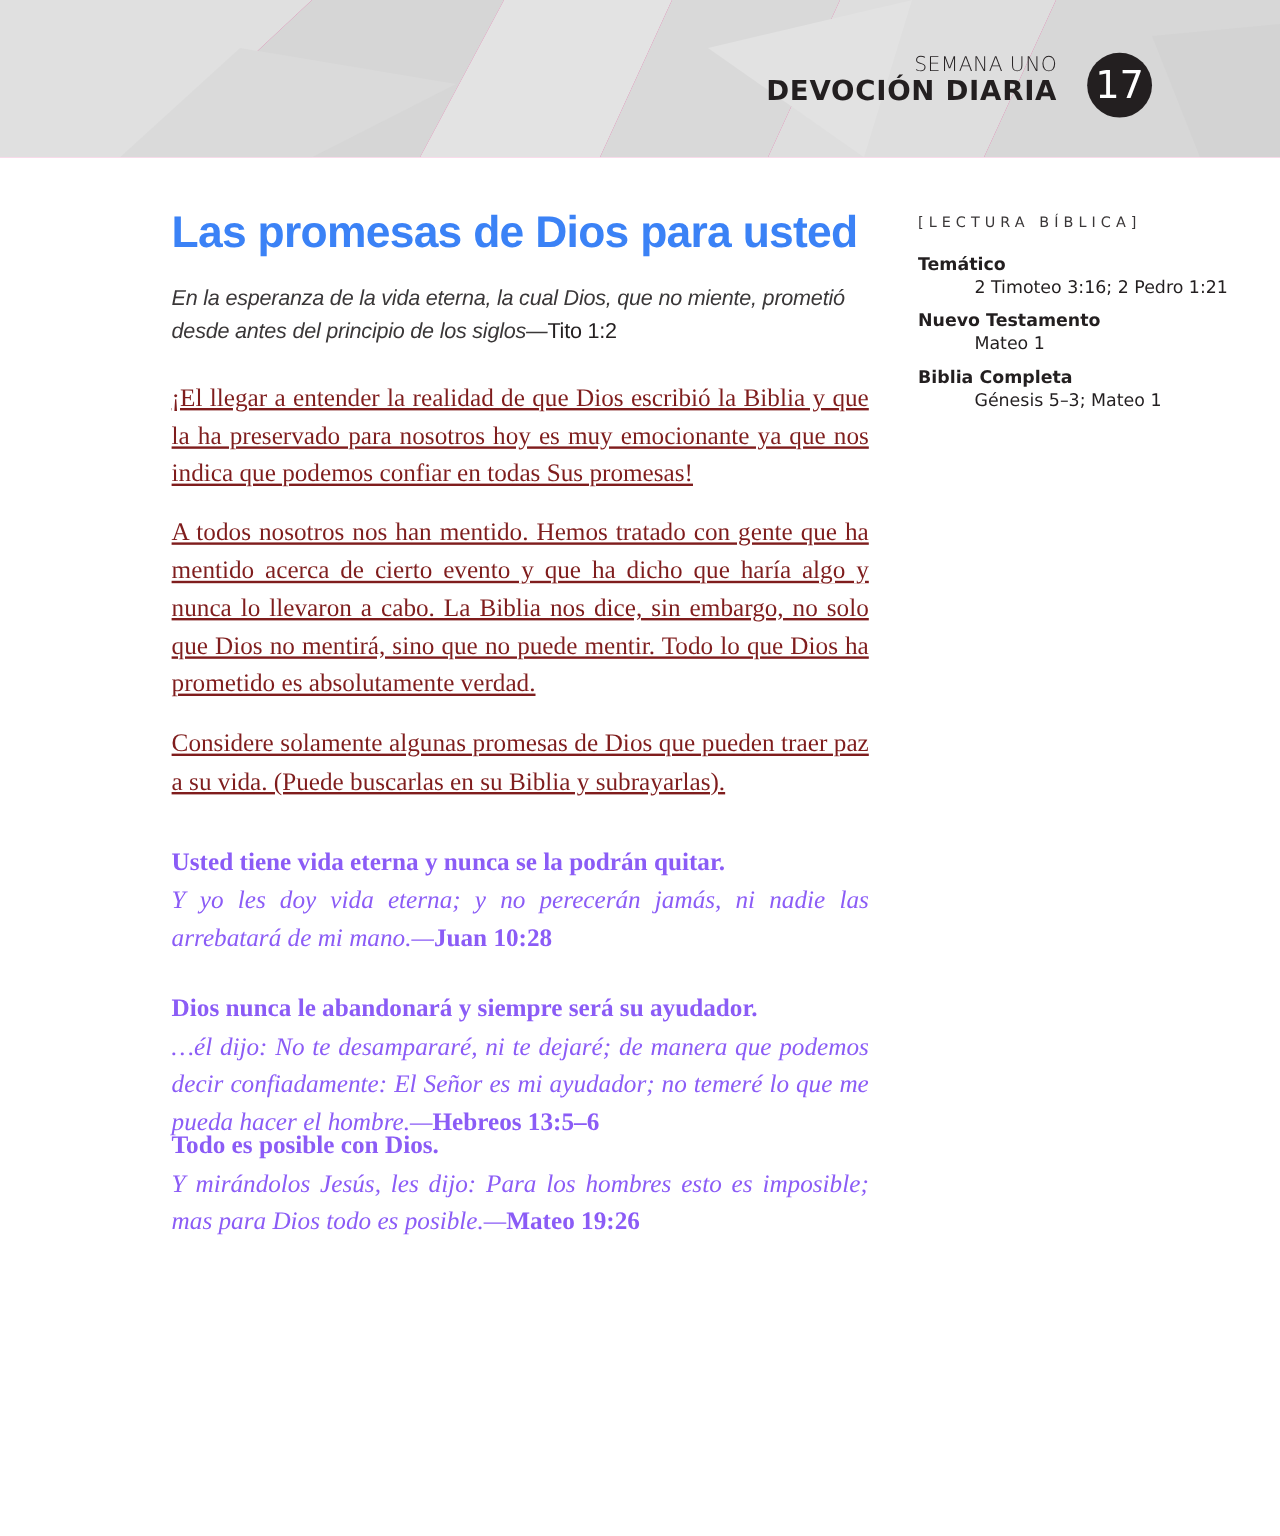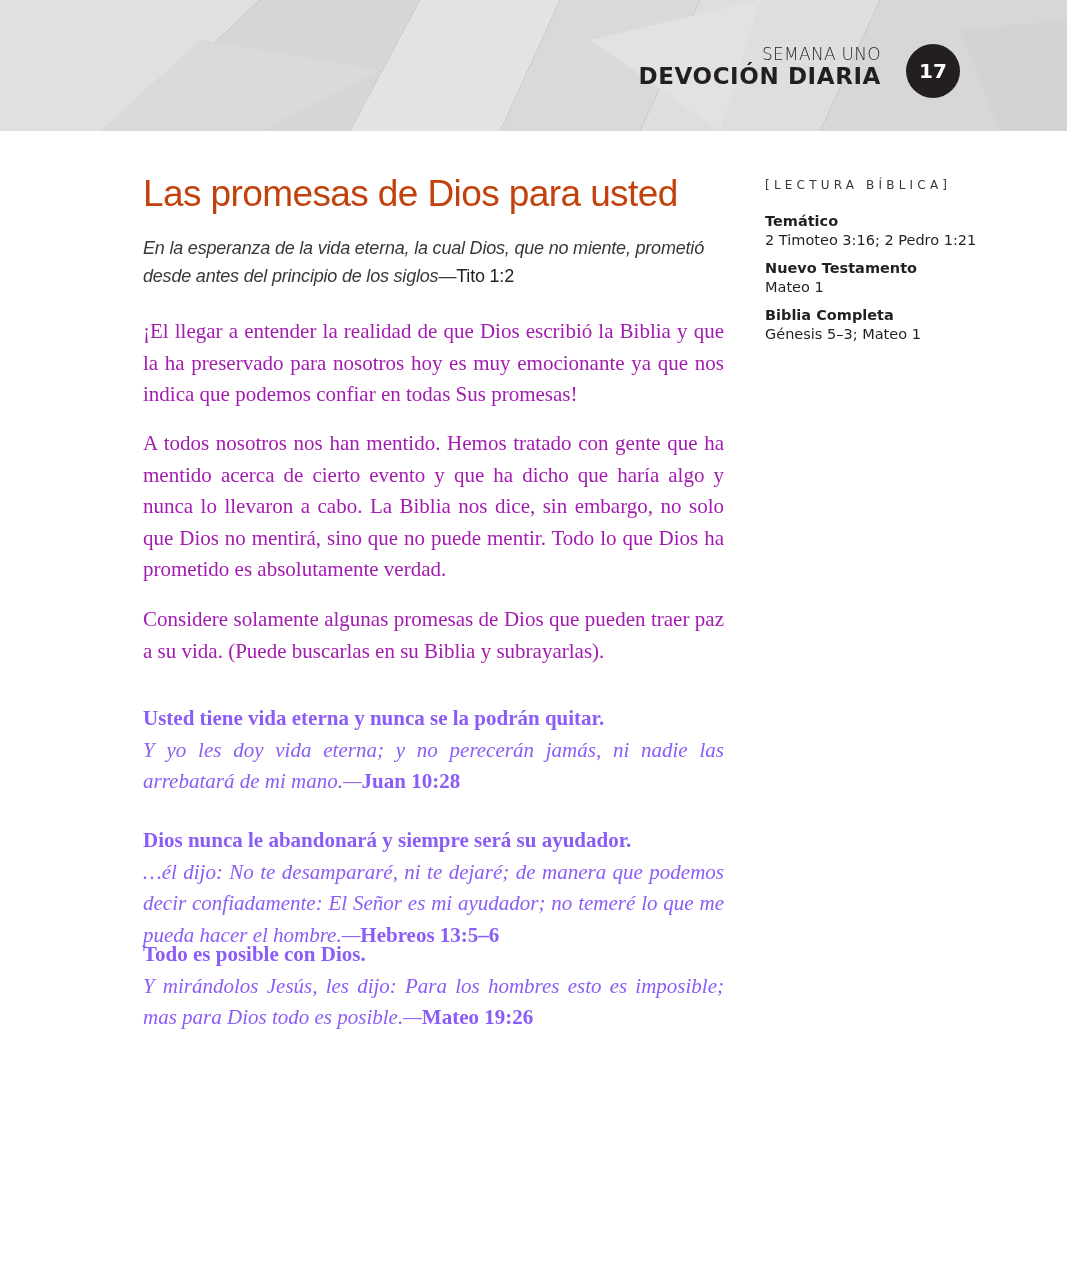--- a/index.html
+++ b/index.html
@@ -13,59 +13,59 @@
   .header svg.bg { position: absolute; left: 0; top: 0; }
   .header-text {
     position: absolute; right: 186px; top: 45px; text-align: right;
     font-family: "DejaVu Sans", sans-serif; color: #231f20;
   }
   .week-label { font-size: 17px; font-weight: 300; letter-spacing: 0.3px; line-height: 18px; }
   .section-label { font-size: 23px; font-weight: bold; letter-spacing: 0.6px; line-height: 26px; }
   .page-badge {
     position: absolute; left: 906px; top: 44px; width: 54px; height: 54px;
     border-radius: 50%; background: #231f20; color: #ffffff;
-    font-family: "DejaVu Sans", sans-serif; font-size: 20px; font-weight: 700;
+    font-family: "DejaVu Sans", sans-serif; font-size: 32px; font-weight: 400;
     display: flex; align-items: center; justify-content: center; text-align: right;
   }
 
   .main { position: absolute; left: 143px; top: 170px; width: 585px; }
   .title {
-    font-family: "Liberation Sans", sans-serif; font-weight: normal;
-    font-size: 37px; letter-spacing: -0.6px; line-height: 48px; color: #c2410c;
+    font-family: "Liberation Sans", sans-serif; font-weight: bold;
+    font-size: 37px; letter-spacing: -0.6px; line-height: 48px; color: #3b82f6;
   }
   .epigraph {
     font-family: "Liberation Sans", sans-serif; font-size: 18px; line-height: 28px;
     color: #3a3738; margin-top: 16px; letter-spacing: -0.2px;
   }
   .epigraph .quote { font-style: italic; font-weight: 300; }
   .epigraph .ref { font-style: normal; color: #231f20; }
 
   .body-text {
     font-family: "Liberation Serif", serif; font-size: 21px; line-height: 31.5px;
-    color: #a21caf; text-align: justify;
+    color: #7f1d1d; text-align: justify; text-decoration: underline;
   }
   .p1 { position: absolute; left: 143px; top: 316px; width: 581px; }
   .p2 { position: absolute; left: 143px; top: 428px; width: 581px; }
   .p3 { position: absolute; left: 143px; top: 604px; width: 581px; }
 
   .promise { position: absolute; left: 143px; width: 581px;
     font-family: "Liberation Serif", serif; font-size: 21px; line-height: 31.5px; color: #8b5cf6; }
   .promise .heading { font-weight: bold; }
   .promise .verse { font-style: italic; text-align: justify; }
   .promise .vref { font-style: normal; font-weight: bold; }
   .pr1 { top: 703px; }
   .pr2 { top: 825px; }
   .pr3 { top: 939px; }
 
   .sidebar { position: absolute; left: 765px; top: 178px; width: 260px;
     font-family: "DejaVu Sans", sans-serif; color: #231f20; }
   .sidebar-title { font-size: 12px; letter-spacing: 4.2px; color: #3a3738; margin-bottom: 20px; white-space: nowrap; }
   .reading { margin-bottom: 9px; }
   .reading-label { font-size: 14.5px; font-weight: bold; line-height: 19px; }
-  .reading-value { font-size: 14.5px; line-height: 19px; font-weight: normal; }
+  .reading-value { font-size: 14.5px; line-height: 19px; font-weight: normal; margin-left: 47px; }
 </style>
 </head>
 <body>
 
 <div class="header">
   <svg class="bg" width="1067" height="131" viewBox="0 0 1067 131">
     <polygon points="0,0 260,0 120,131 0,131" fill="#e0e0e0"></polygon>
     <polygon points="260,0 420,0 350,131 120,131" fill="#d6d6d6"></polygon>
     <polygon points="420,0 560,0 500,131 350,131" fill="#e3e3e3"></polygon>
     <polygon points="560,0 700,0 640,131 500,131" fill="#d9d9d9"></polygon>

